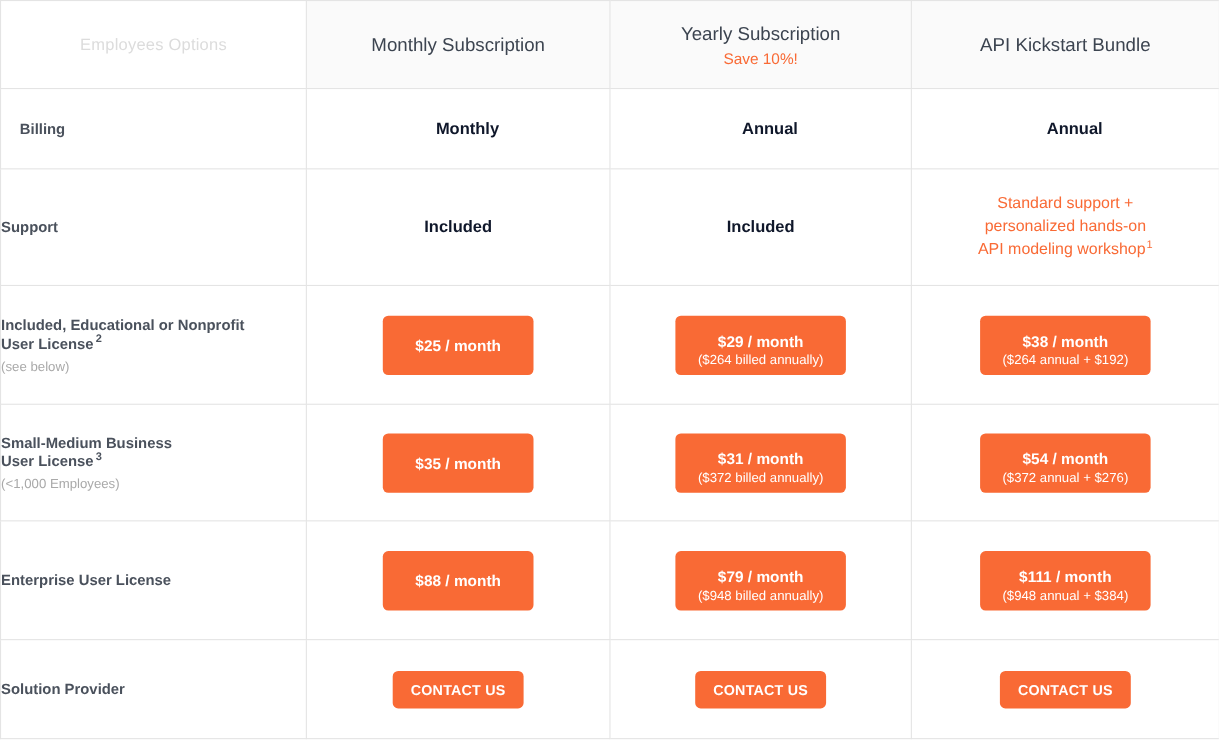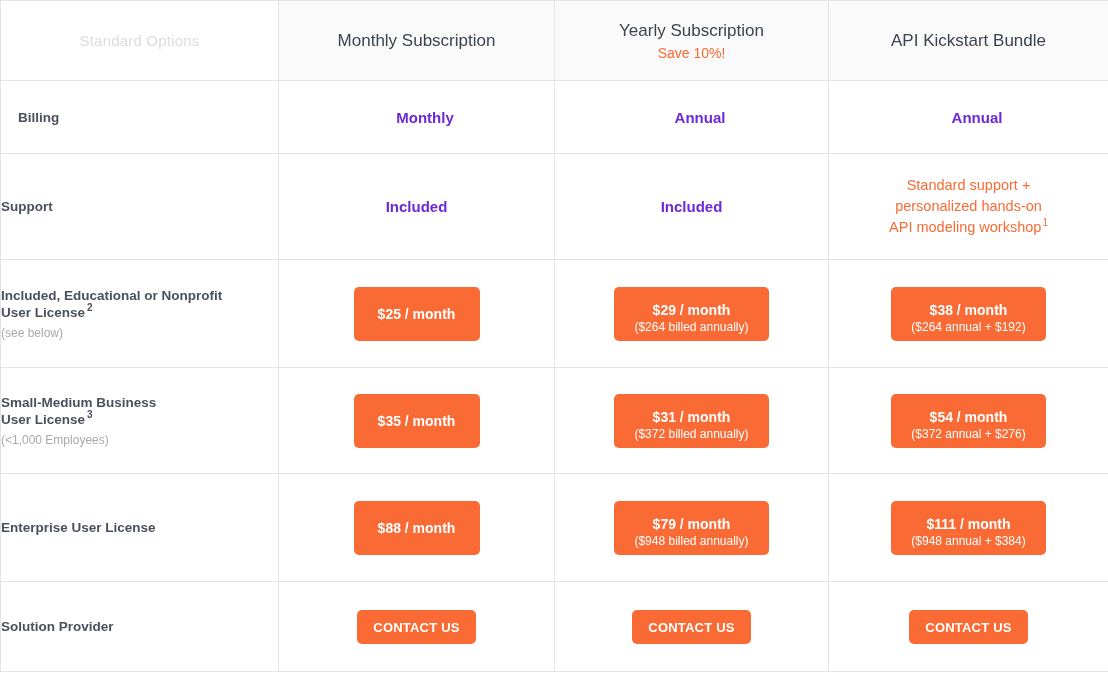--- a/index.html
+++ b/index.html
@@ -84,21 +84,21 @@
     font-size: 12px;
     font-weight: normal;
     line-height: 16px;
   }
 
   
   .cell {
     text-align: center;
   }
   .plain-val {
-    color: #6d28d9;
+    color: #0f172a;
     font-size: 15px;
     font-weight: bold;
     line-height: 21px;
   }
   .multiline-val {
     color: #f96a35;
     font-size: 14.5px;
     font-weight: normal;
     line-height: 21px;
   }
@@ -123,21 +123,21 @@
     background: #f96a35;
     color: #ffffff;
     border: none;
     border-radius: 5px;
     cursor: pointer;
     font-family: "Liberation Sans", sans-serif;
     text-align: center;
     padding: 0;
   }
   .price-btn.single {
-    width: 126px;
+    width: 137px;
     height: 54px;
     line-height: 54px;
     text-align: center;
   }
   .price-btn.double {
     width: 155px;
     height: 54px;
     padding-top: 9px;
     line-height: normal;
     box-sizing: border-box;
@@ -178,21 +178,21 @@
   <colgroup>
     <col class="c-label">
     <col class="c-plan">
     <col class="c-plan2">
     <col class="c-plan3">
   </colgroup>
 
   <thead>
     <tr class="hdr-row">
       <th class="hdr-blank">
-        <span class="hdr-label">Standard Options</span>
+        <span class="hdr-label">Employees Options</span>
       </th>
       <th>
         <div class="hdr-title">Monthly Subscription</div>
       </th>
       <th>
         <div class="hdr-title">Yearly Subscription</div>
         <div class="hdr-sub">Save 10%!</div>
       </th>
       <th>
         <div class="hdr-title">API Kickstart Bundle</div>

